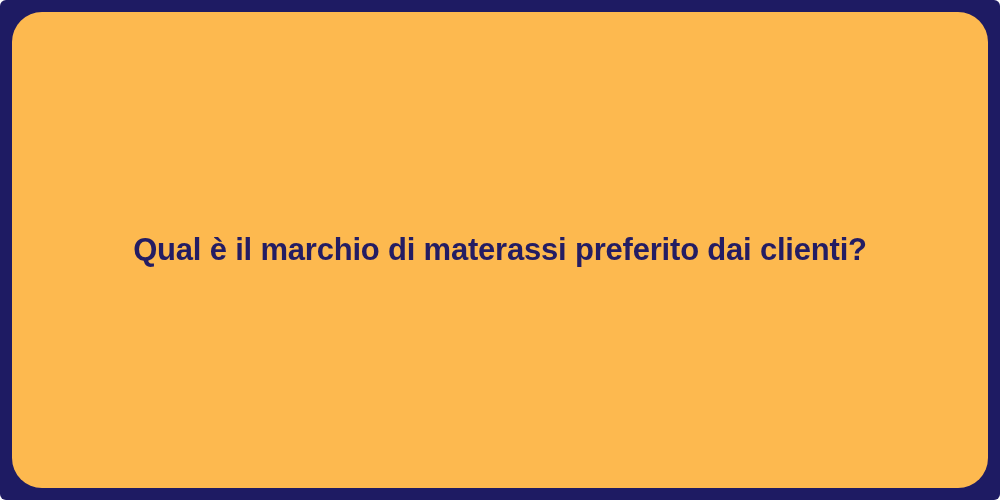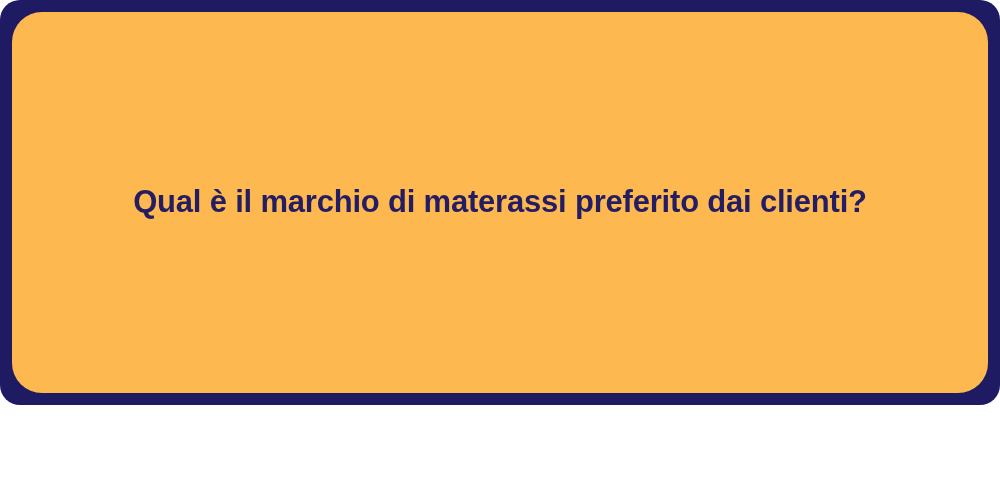--- a/index.html
+++ b/index.html
@@ -4,23 +4,23 @@
 <style>
   html, body {
     margin: 0;
     padding: 0;
     background: #ffffff;
   }
 
   .screen {
     position: relative;
     width: 1000px;
-    height: 405px;
+    height: 500px;
     background: #1e1b63;
-    border-radius: 20px;
+    border-radius: 6px;
     overflow: hidden;
     font-family: "Liberation Sans", "DejaVu Sans", sans-serif;
   }
 
   .panel {
     position: absolute;
     left: 12px;
     top: 12px;
     right: 12px;
     bottom: 12px;

